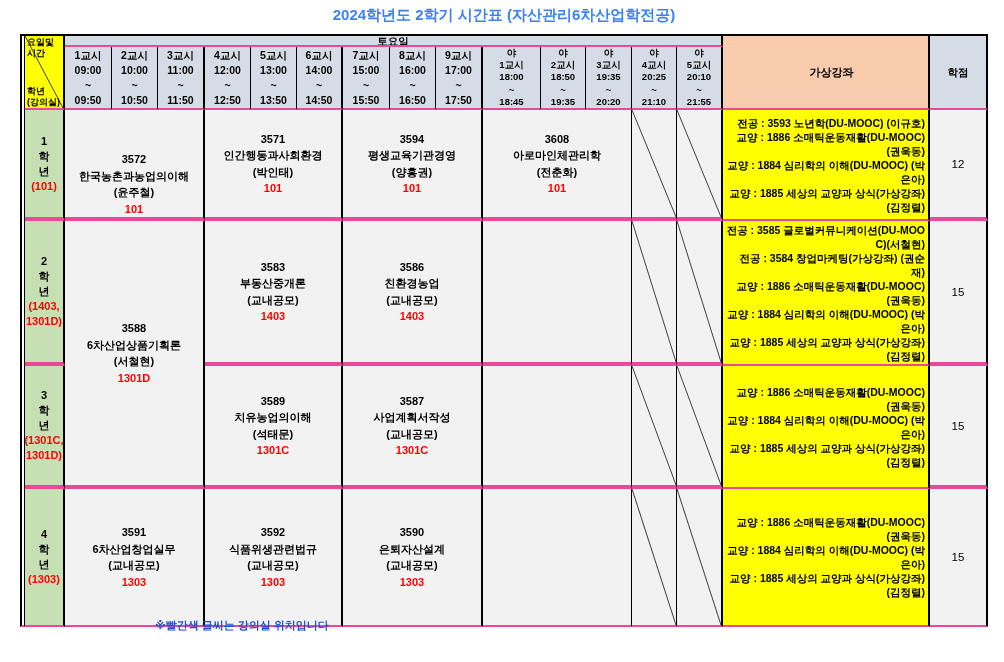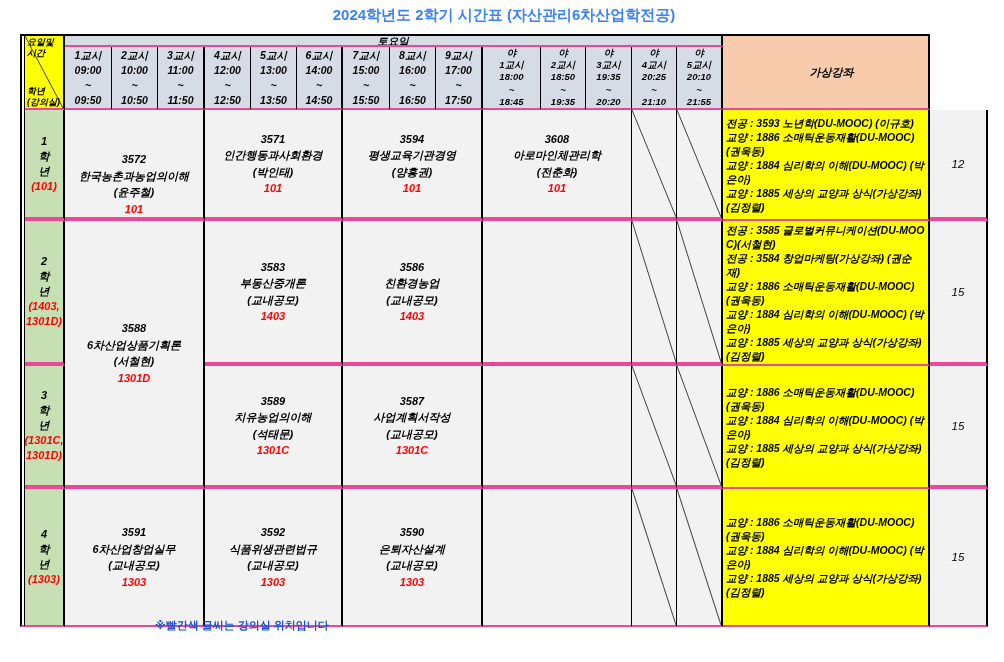--- a/index.html
+++ b/index.html
@@ -6,39 +6,39 @@
   body{width:1004px;height:662px;position:relative;background:#ffffff;
        font-family:"Liberation Sans","DejaVu Sans",sans-serif;overflow:hidden;}
   .title{position:absolute;left:20px;top:6px;width:968px;text-align:center;
          font-size:15px;font-weight:bold;color:#3b82f6;}
   .tbl{position:absolute;left:20px;top:34px;display:grid;
        grid-template-columns:5px 40px 47px 46px 47px 46px 46px 46px 47px 46px 47px 58px 45px 46px 45px 46px 207px 58px;
        grid-template-rows:13px 63px 111px 145px 123px 138px;}
   .c{position:relative;box-sizing:border-box;background:#F2F2F2;
      border-right:1px solid #000;border-bottom:4px solid #ec4899;
      display:flex;flex-direction:column;align-items:center;justify-content:center;
-     text-align:center;font-weight:bold;color:#000;overflow:hidden;font-style:italic;}
+     text-align:center;font-weight:bold;color:#000;overflow:hidden;}
   .bt{border-top:2px solid #000;}
   .bl{border-left:2px solid #000;}
   .br2{border-right-width:2px;}
   .bb2{border-bottom-width:2px;}
   .white{background:#ffffff;}
   .hdr{background:#D6DCE5;font-size:10.5px;line-height:15px;}
   .nhdr{background:#D6DCE5;font-size:9.5px;line-height:12.3px;}
   .day{background:#D6DCE5;font-size:10.5px;line-height:12px;}
   .peach{background:#F8CBAD;font-size:11px;padding-left:12px;}
   .corner{background:#FFFF00;}
   .corner .ctop{position:absolute;top:1px;left:2px;right:1px;text-align:left;
                 font-size:9px;line-height:10.5px;word-break:break-all;}
   .corner .cbot{position:absolute;bottom:1px;left:2px;text-align:left;
                 font-size:9px;line-height:10.5px;white-space:nowrap;}
   .grn{background:#C6E0B4;font-size:11px;line-height:15px;}
   .course{font-size:11px;line-height:16.5px;}
   .red{color:#FF0000;}
-  .vcell{background:#FFFF00;font-size:10.5px;line-height:14px;text-align:left;
+  .vcell{background:#FFFF00;font-size:10.5px;line-height:14px;text-align:right;
          align-items:stretch;justify-content:center;padding:2px 3px;
          word-break:break-all;border-right-width:2px;border-bottom-width:2px;}
   .credit{font-size:11.5px;font-weight:normal;}
   .diagsvg{position:absolute;left:0;top:0;width:100%;height:100%;display:block;}
   .blockline{display:block;}
   .footnote{position:absolute;left:155px;top:618px;font-size:11px;font-weight:bold;color:#1d4ed8;}
 </style>
 </head>
 <body>
 
@@ -146,20 +146,21 @@
     </div>
   <div class="c nhdr br2 bb2" style="grid-column:16;grid-row:2;">
       <span>야</span>
       <span>5교시</span>
       <span>20:10</span>
       <span>~</span>
       <span>21:55</span>
     </div>
 
   <div class="c peach bt br2 bb2" style="grid-column:17;grid-row:1/3;">가상강좌</div>
+  <div class="c hdr bt br2 bb2" style="grid-column:18;grid-row:1/3;">학점</div>
 
   <div class="c grn br2" style="grid-column:2;grid-row:3;">
       <span>1</span>
       <span>학</span>
       <span>년</span>
       <span class="red">(101)</span>
     </div>
   <div class="c course br2" style="grid-column:3/6;grid-row:3;justify-content:flex-end;">
       <span>3572</span>
       <span>한국농촌과농업의이해</span>

